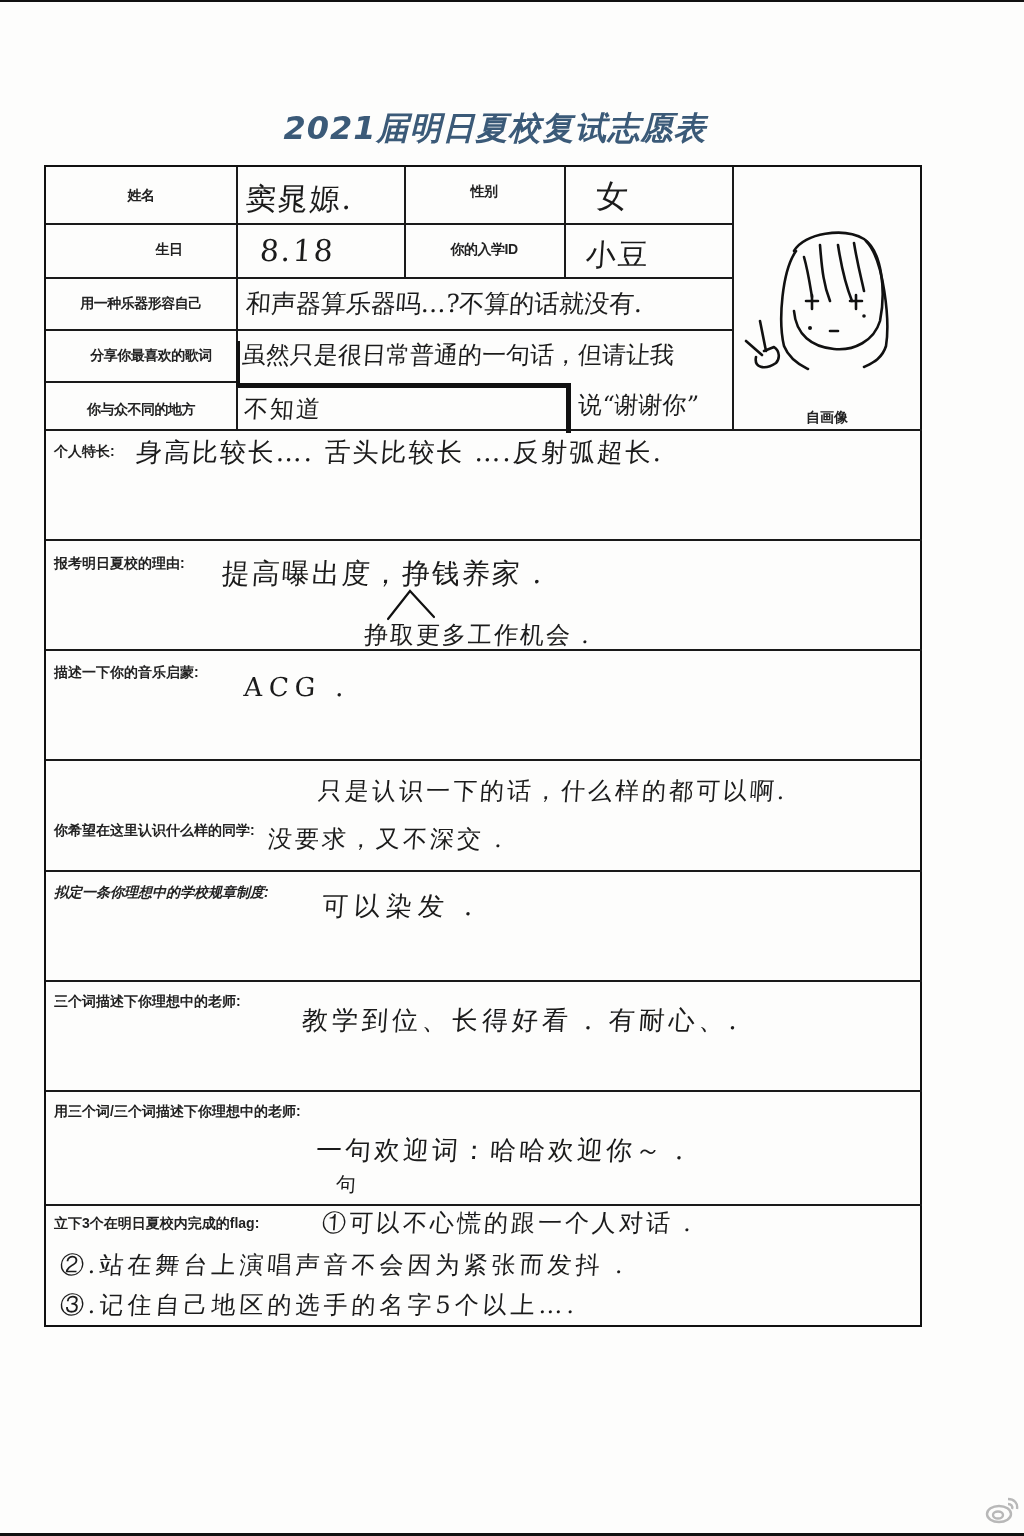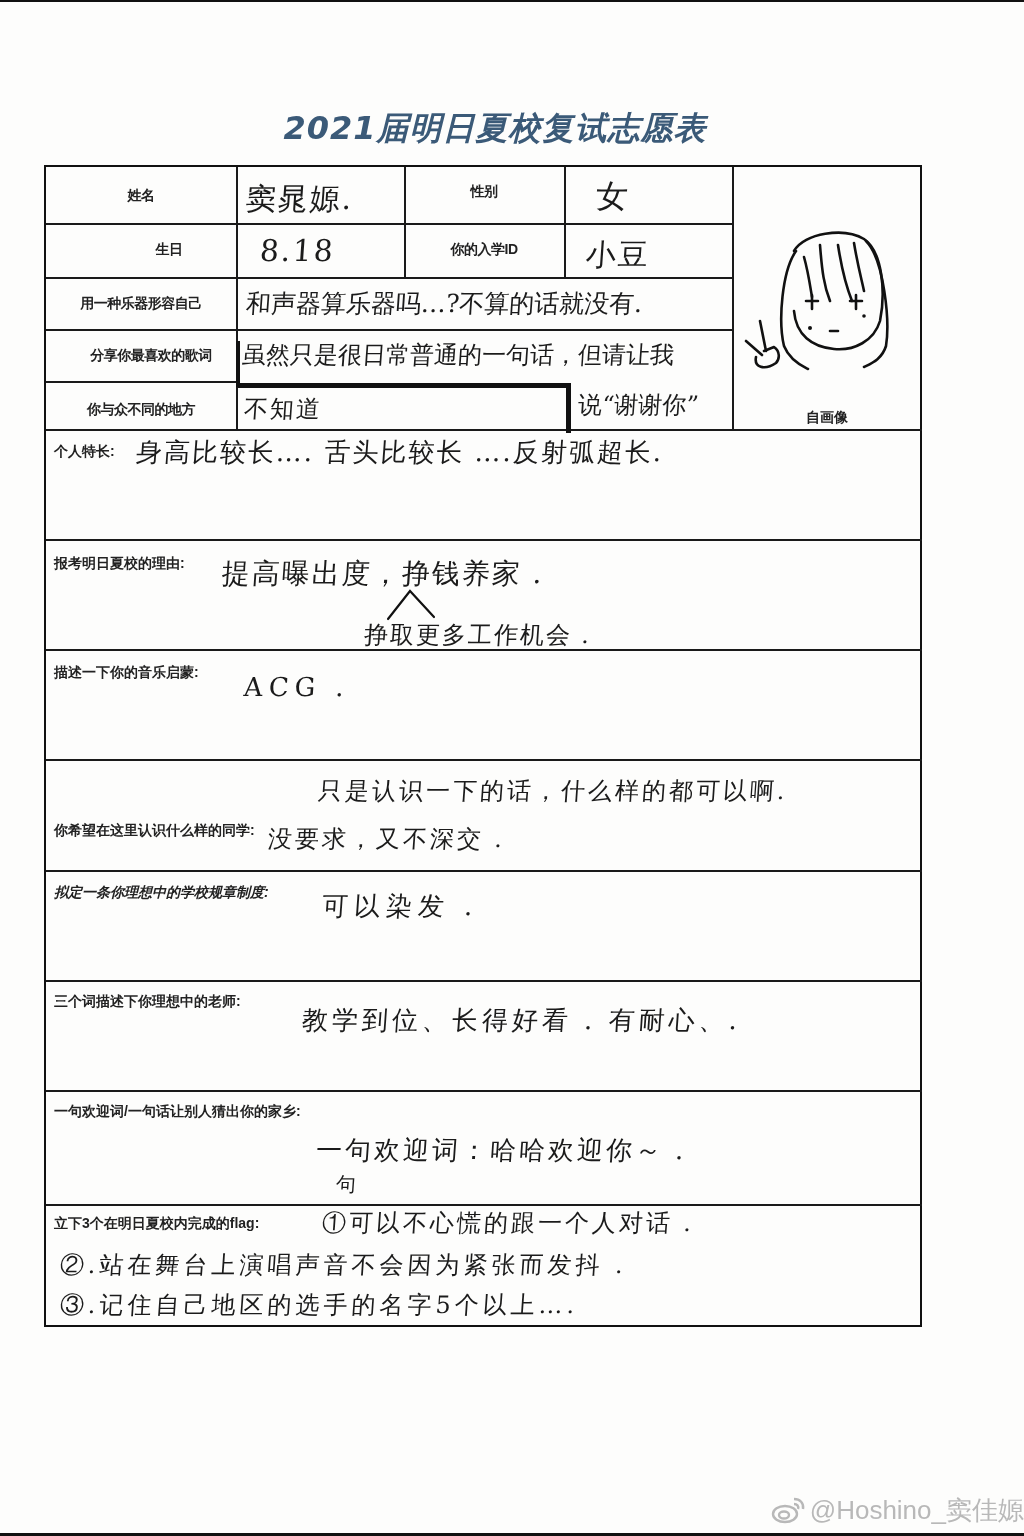--- a/index.html
+++ b/index.html
@@ -142,35 +142,34 @@
   <div class="seclbl" style="top:607px;margin-top:48px;">你希望在这里认识什么样的同学:</div>
   <div class="hand sm" style="left:272px;top:608px;letter-spacing:3px;">只是认识一下的话，什么样的都可以啊.</div>
   <div class="hand sm" style="left:222px;top:656px;letter-spacing:3px;">没要求，又不深交 .</div>
 
   <div class="seclbl" style="top:717px;font-style:italic;">拟定一条你理想中的学校规章制度:</div>
   <div class="hand" style="left:276px;top:722px;letter-spacing:6px;">可以染发 .</div>
 
   <div class="seclbl" style="top:826px;">三个词描述下你理想中的老师:</div>
   <div class="hand" style="left:256px;top:836px;letter-spacing:4px;">教学到位、长得好看 . 有耐心、.</div>
 
-  <div class="seclbl" style="top:936px;">一句欢迎词/一句话让别人猜出你的家乡:</div>
+  <div class="seclbl" style="top:936px;">用三个词/三个词描述下你理想中的老师:</div>
   <div class="hand" style="left:270px;top:966px;letter-spacing:3px;">一句欢迎词：哈哈欢迎你～ .</div>
   <div class="hand sm" style="left:290px;top:1004px;font-size:20px;">句</div>
 
   <div class="seclbl" style="top:1048px;">立下3个在明日夏校内完成的flag:</div>
   <div class="hand sm" style="left:276px;top:1040px;letter-spacing:3px;">①可以不心慌的跟一个人对话 .</div>
   <div class="hand sm" style="left:14px;top:1082px;letter-spacing:4px;">②.站在舞台上演唱声音不会因为紧张而发抖 .</div>
   <div class="hand sm" style="left:14px;top:1122px;letter-spacing:4px;">③.记住自己地区的选手的名字5个以上….</div>
 </div>
 
 <div class="watermark">
   <svg class="wm-icon" viewBox="0 0 36 30">
     <g fill="none" stroke="#b8b8b8" stroke-width="2.4">
       <ellipse cx="15" cy="19" rx="12" ry="8"></ellipse>
       <ellipse cx="14" cy="20" rx="5" ry="3.5"></ellipse>
       <path d="M24 4 C 30 4, 34 8, 33 14"></path>
       <path d="M24 9 C 27 9, 29 11, 28 14"></path>
     </g>
   </svg>
-  <span>@Hoshino_窦佳嫄</span>
 </div>
 
 <div class="bottombar"></div>
 
 </body></html>

